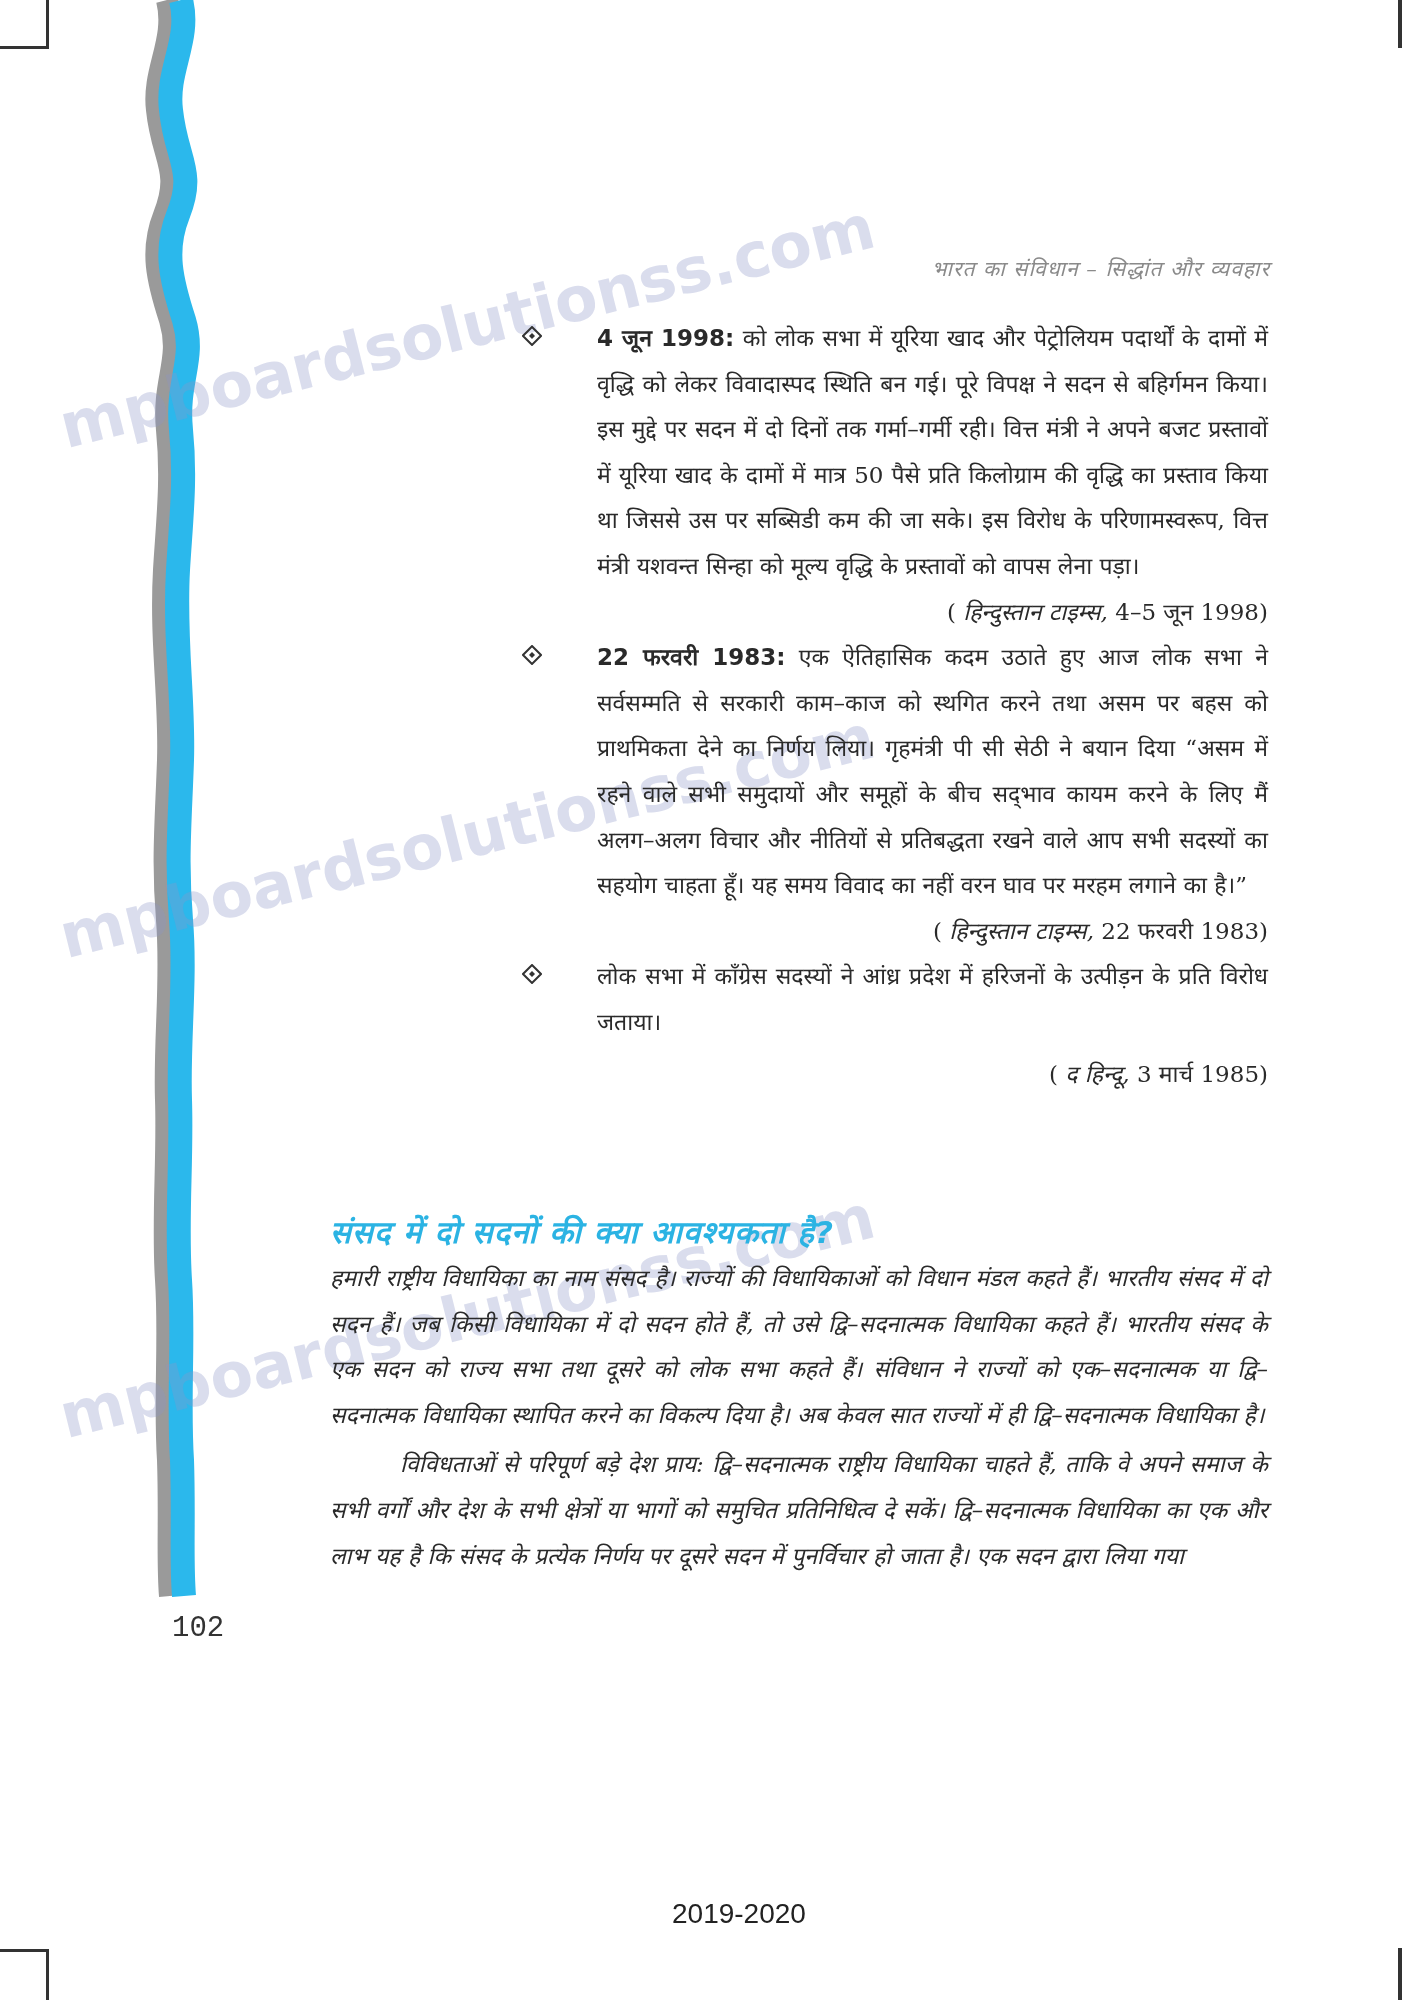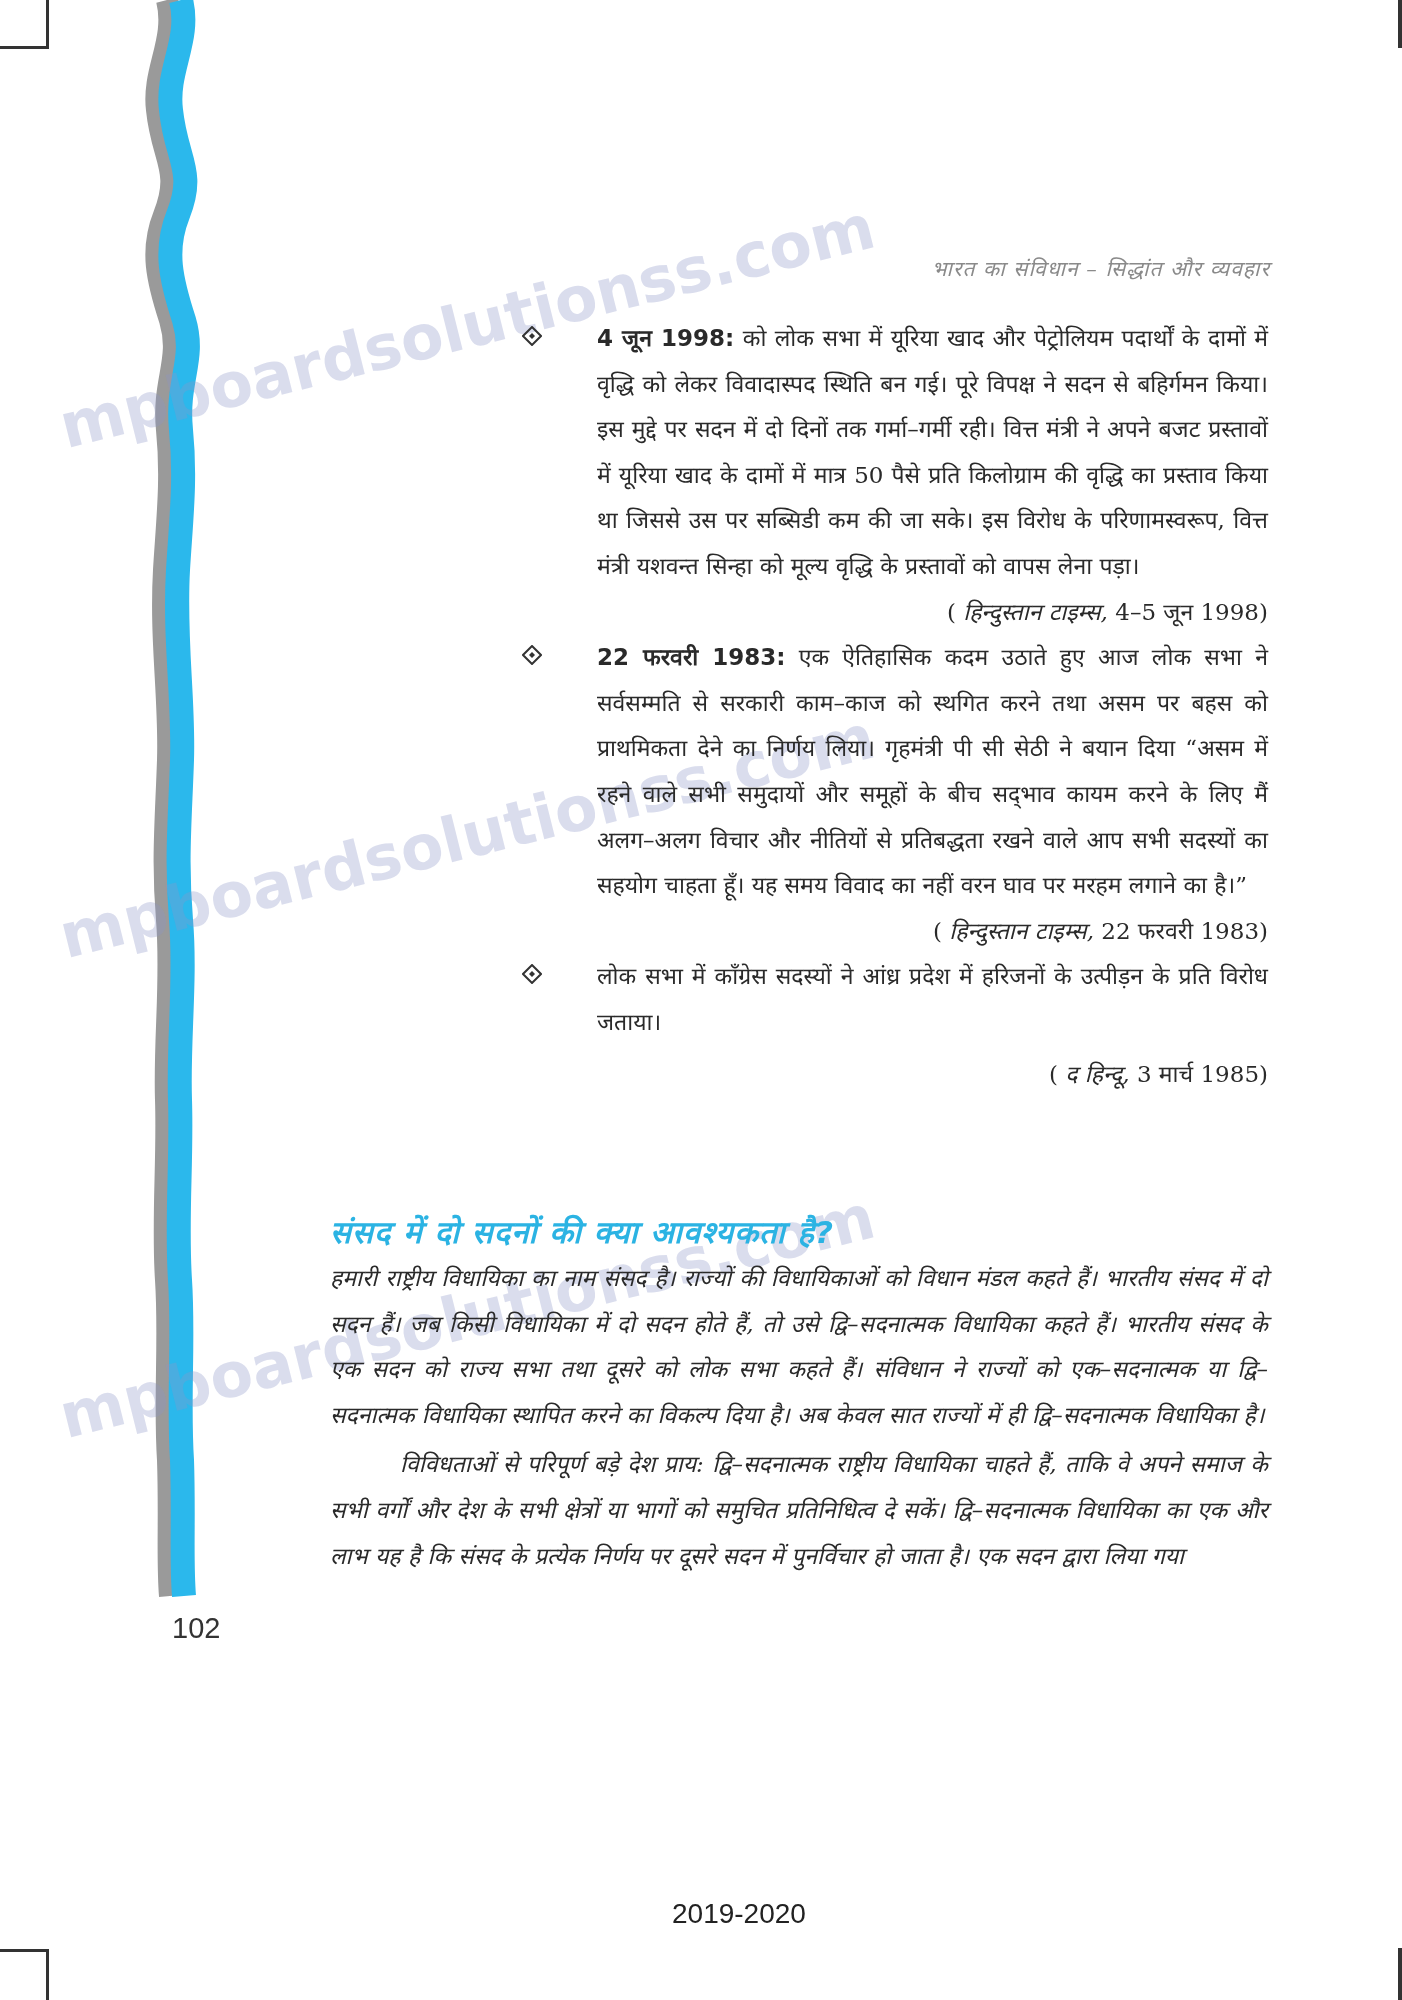--- a/index.html
+++ b/index.html
@@ -19,21 +19,21 @@
   .bullet .diamond { position:absolute; left:0; top:10px; width:20px; height:20px; }
   .para { font-size:23px; line-height:45.6px; text-align:justify; text-align-last:left; }
   .para b { font-family:"DejaVu Sans", sans-serif; font-weight:bold; }
   .source { text-align:right; font-size:23px; line-height:45.6px; }
   .source i { font-style:italic; }
   .section { position:absolute; left:330px; top:1210px; width:938px; }
   .section h2 { margin:0 0 4px 0; font-family:"DejaVu Sans", sans-serif; font-size:31px; font-weight:bold;
                 color:#2bb3e3; letter-spacing:1px;font-style:italic; }
   .body-para { font-size:23px; line-height:45.6px; text-align:justify; margin:0;font-style:italic; }
   .indent { text-indent:70px; margin-top:4px; }
-  .page-num { position:absolute; left:172px; top:1612px; font-family:Liberation Sans, sans-serif; font-size:29px; color:#333; }
+  .page-num { position:absolute; left:172px; top:1612px; font-family:Liberation Mono, monospace; font-size:29px; color:#333; }
   .footer { position:absolute; left:672px; top:1898px; font-family:"Liberation Sans", sans-serif; font-size:28px; color:#222; }
 </style>
 </head>
 <body>
 
 <div class="crop crop-tl"></div>
 <div class="crop crop-tr"></div>
 <div class="crop crop-bl"></div>
 <div class="crop crop-br"></div>
 

